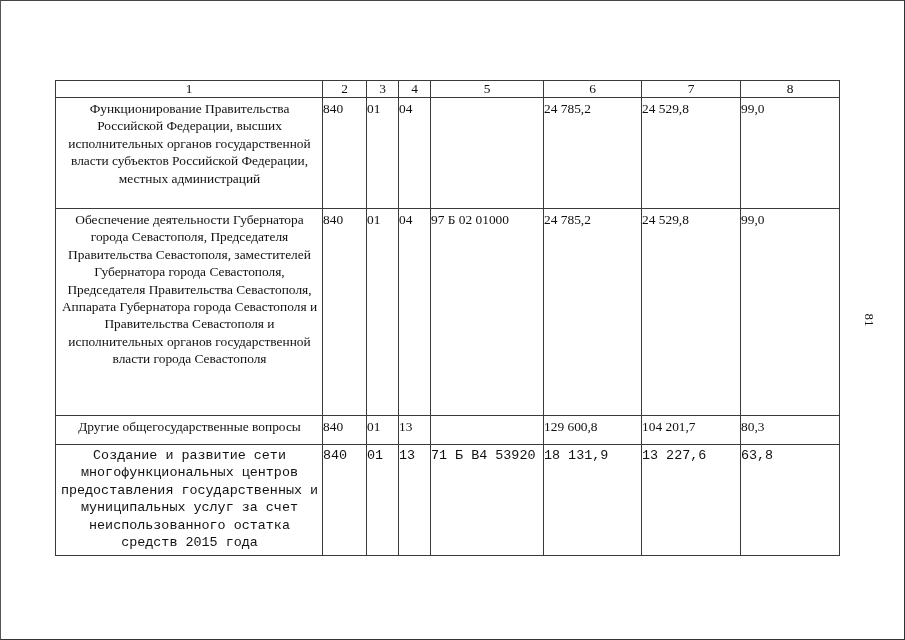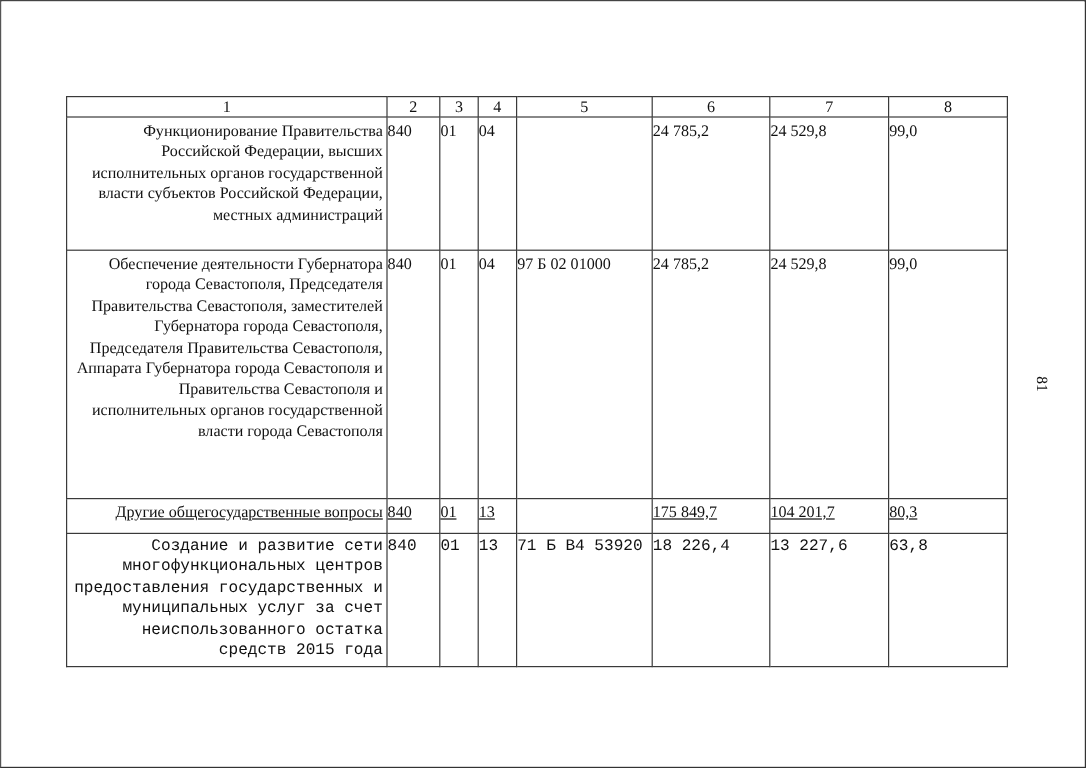--- a/index.html
+++ b/index.html
@@ -39,30 +39,30 @@
       padding: 0;
       vertical-align: top;
       font-weight: normal;
     }
     table.budget th {
       text-align: center;
       height: 16px;
       line-height: 16px;
     }
     td.name {
-      text-align: right;
+      text-align: center;
       padding: 2px 3px 0 4px !important;
       margin-left: 21px;
     }
     td.num {
       padding-top: 2px !important;
     }
     tr.r1 td { height: 108px; }
     tr.r2 td { height: 204px; }
-    tr.r3 td { height: 26px; text-decoration: underline; }
+    tr.r3 td { height: 26px; }
     tr.r4 td { height: 108px; font-family: Liberation Mono, monospace; }
     .page-number {
       position: absolute;
       left: 862px;
       top: 312px;
       font-size: 13px;
       transform: rotate(90deg);
       transform-origin: center center;
     }
   </style>
@@ -114,30 +114,30 @@
       <td class="num">24 785,2</td>
       <td class="num">24 529,8</td>
       <td class="num">99,0</td>
     </tr>
     <tr class="r3">
       <td class="name">Другие общегосударственные вопросы</td>
       <td class="num">840</td>
       <td class="num">01</td>
       <td class="num">13</td>
       <td class="num"></td>
-      <td class="num">175 849,7</td>
+      <td class="num">129 600,8</td>
       <td class="num">104 201,7</td>
       <td class="num">80,3</td>
     </tr>
     <tr class="r4">
       <td class="name">Создание и развитие сети многофункциональных центров предоставления государственных и муниципальных услуг за счет неиспользованного остатка средств 2015 года</td>
       <td class="num">840</td>
       <td class="num">01</td>
       <td class="num">13</td>
       <td class="num">71 Б В4 53920</td>
-      <td class="num">18 226,4</td>
+      <td class="num">18 131,9</td>
       <td class="num">13 227,6</td>
       <td class="num">63,8</td>
     </tr>
   </tbody>
 </table>
 
 <div class="page-number">81</div>
 
 </body></html>

